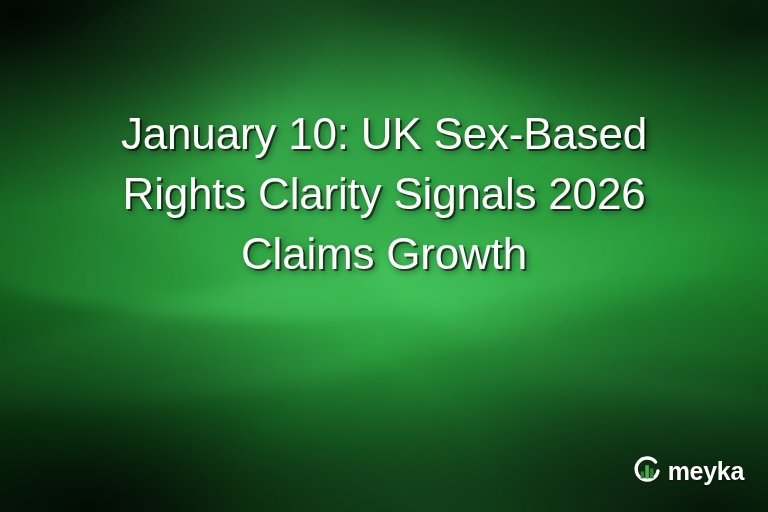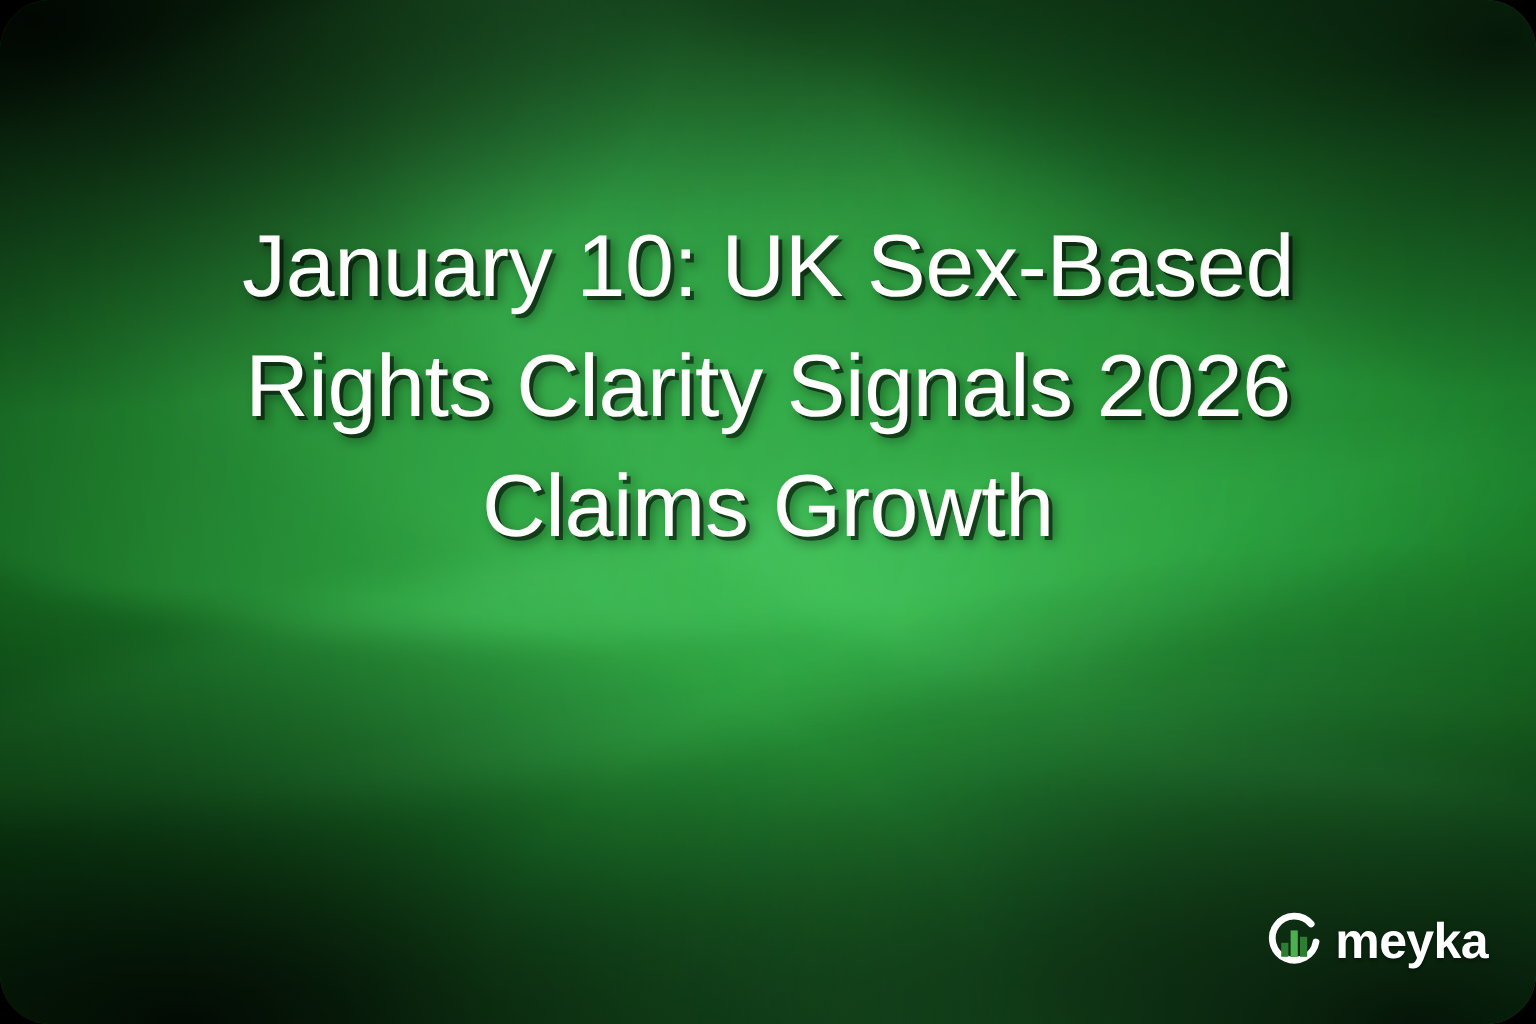--- a/index.html
+++ b/index.html
@@ -9,21 +9,20 @@
     overflow:hidden;
     background:#000;
     font-family:"Liberation Sans", sans-serif;
   }
 
   .banner {
     position:relative;
     width:768px; height:512px;
     overflow:hidden;
     background:#041a08;
-    border-radius:25px;
   }
 
   
   .bg-base {
     position:absolute; inset:0;
     background:
       radial-gradient(125% 95% at 58% 62%, #157a22 0%, #0d5e17 28%, #08430f 52%, #052708 76%, #021305 100%);
   }
   .bg-corner-dark {
     position:absolute; inset:0;

